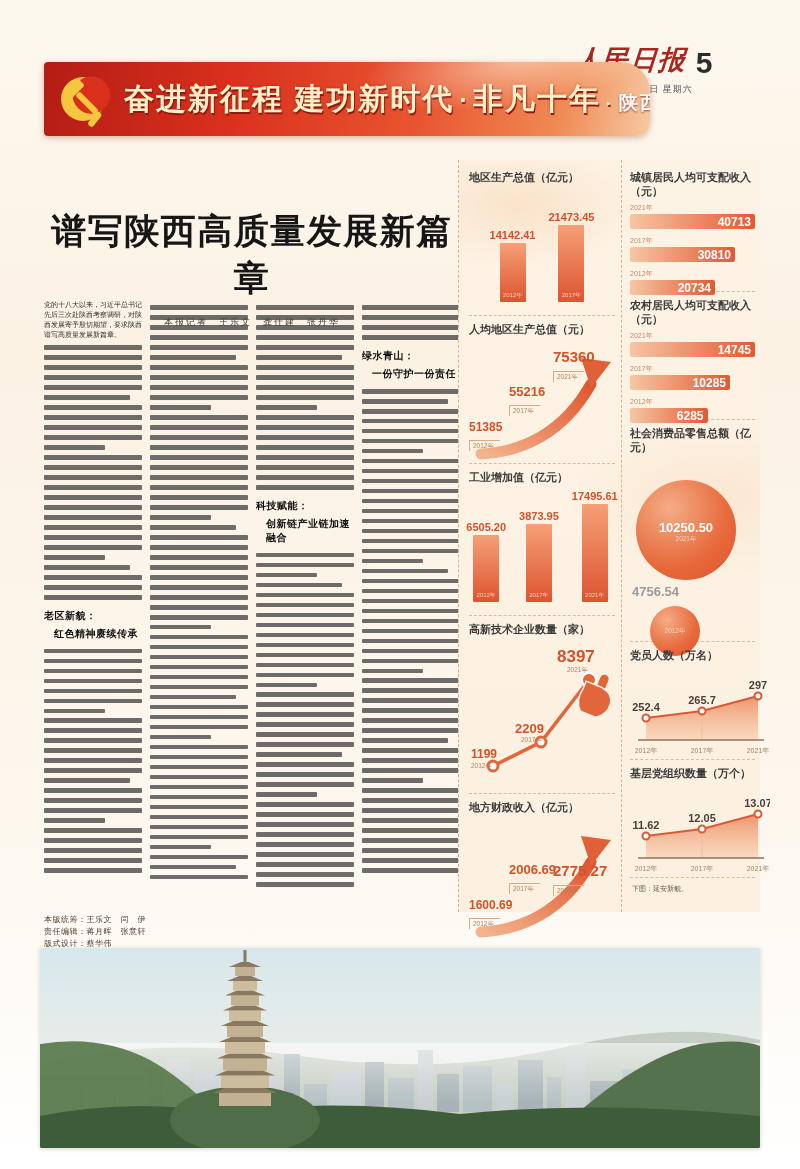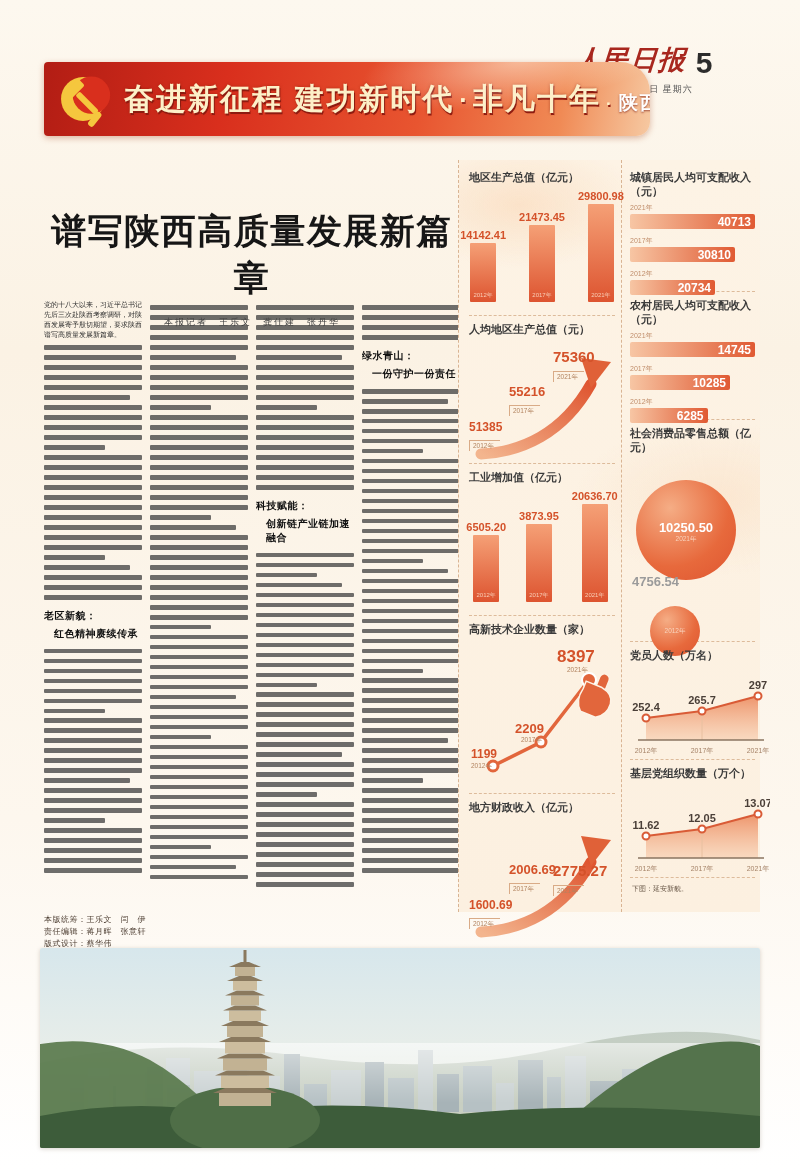--- a/index.html
+++ b/index.html
@@ -390,26 +390,20 @@
                 <div class="vbar" style="height: 59px;">
                   <div class="vyear">2012年</div>
                 </div>
               </div>
               <div class="vcol">
                 <div class="vval">21473.45</div>
                 <div class="vbar" style="height: 77px;">
                   <div class="vyear">2017年</div>
                 </div>
               </div>
-              <div class="vcol">
-                <div class="vval">29800.98</div>
-                <div class="vbar" style="height: 98px;">
-                  <div class="vyear">2021年</div>
-                </div>
-              </div>
             </div>
           </div>
       </section>
       <section class="cell" style="height:148px">
         <h3 class="ctitle">人均地区生产总值（元）</h3>
         <div class="viz">
             <div class="stepwrap">
               <svg class="steparrow" width="150" height="122">
                 <defs>
                   <linearGradient id="ag11" x1="0" y1="1" x2="1" y2="0">
@@ -436,21 +430,21 @@
                   <div class="vyear">2012年</div>
                 </div>
               </div>
               <div class="vcol">
                 <div class="vval">3873.95</div>
                 <div class="vbar" style="height: 78px;">
                   <div class="vyear">2017年</div>
                 </div>
               </div>
               <div class="vcol">
-                <div class="vval">20636.70</div>
+                <div class="vval">17495.61</div>
                 <div class="vbar" style="height: 98px;">
                   <div class="vyear">2021年</div>
                 </div>
               </div>
             </div>
           </div>
       </section>
       <section class="cell" style="height:178px">
         <h3 class="ctitle">高新技术企业数量（家）</h3>
         <div class="viz">
@@ -526,21 +520,21 @@
         <h3 class="ctitle">社会消费品零售总额（亿元）</h3>
         <div class="viz">
             <div class="bubwrap">
               <div class="bub" style="left: 6px; top: 22px; width: 100px; height: 100px;">
                 <div class="bubv" style="top: 40px; font-size: 13px;">10250.50</div>
                 <div class="buby" style="top: 55px;">2021年</div>
               </div>
               <div class="bub" style="left: 20px; top: 148px; width: 50px; height: 50px;">
                 <div class="buby" style="top: 21px;">2012年</div>
               </div>
-              <div class="bub-out" style="left: 2px; top: 116px;">4756.54</div>
+              <div class="bub-out" style="left: 2px; top: 126px;">4756.54</div>
             </div>
           </div>
       </section>
       <section class="cell" style="height:118px">
         <h3 class="ctitle">党员人数（万名）</h3>
         <div class="viz">
             <div class="areawrap"><svg width="140" height="96">
                 <defs>
                   <linearGradient id="gr29700" x1="0" y1="0" x2="0" y2="1">
                     <stop offset="0" stop-color="#ec8a5e" stop-opacity=".9"></stop>

